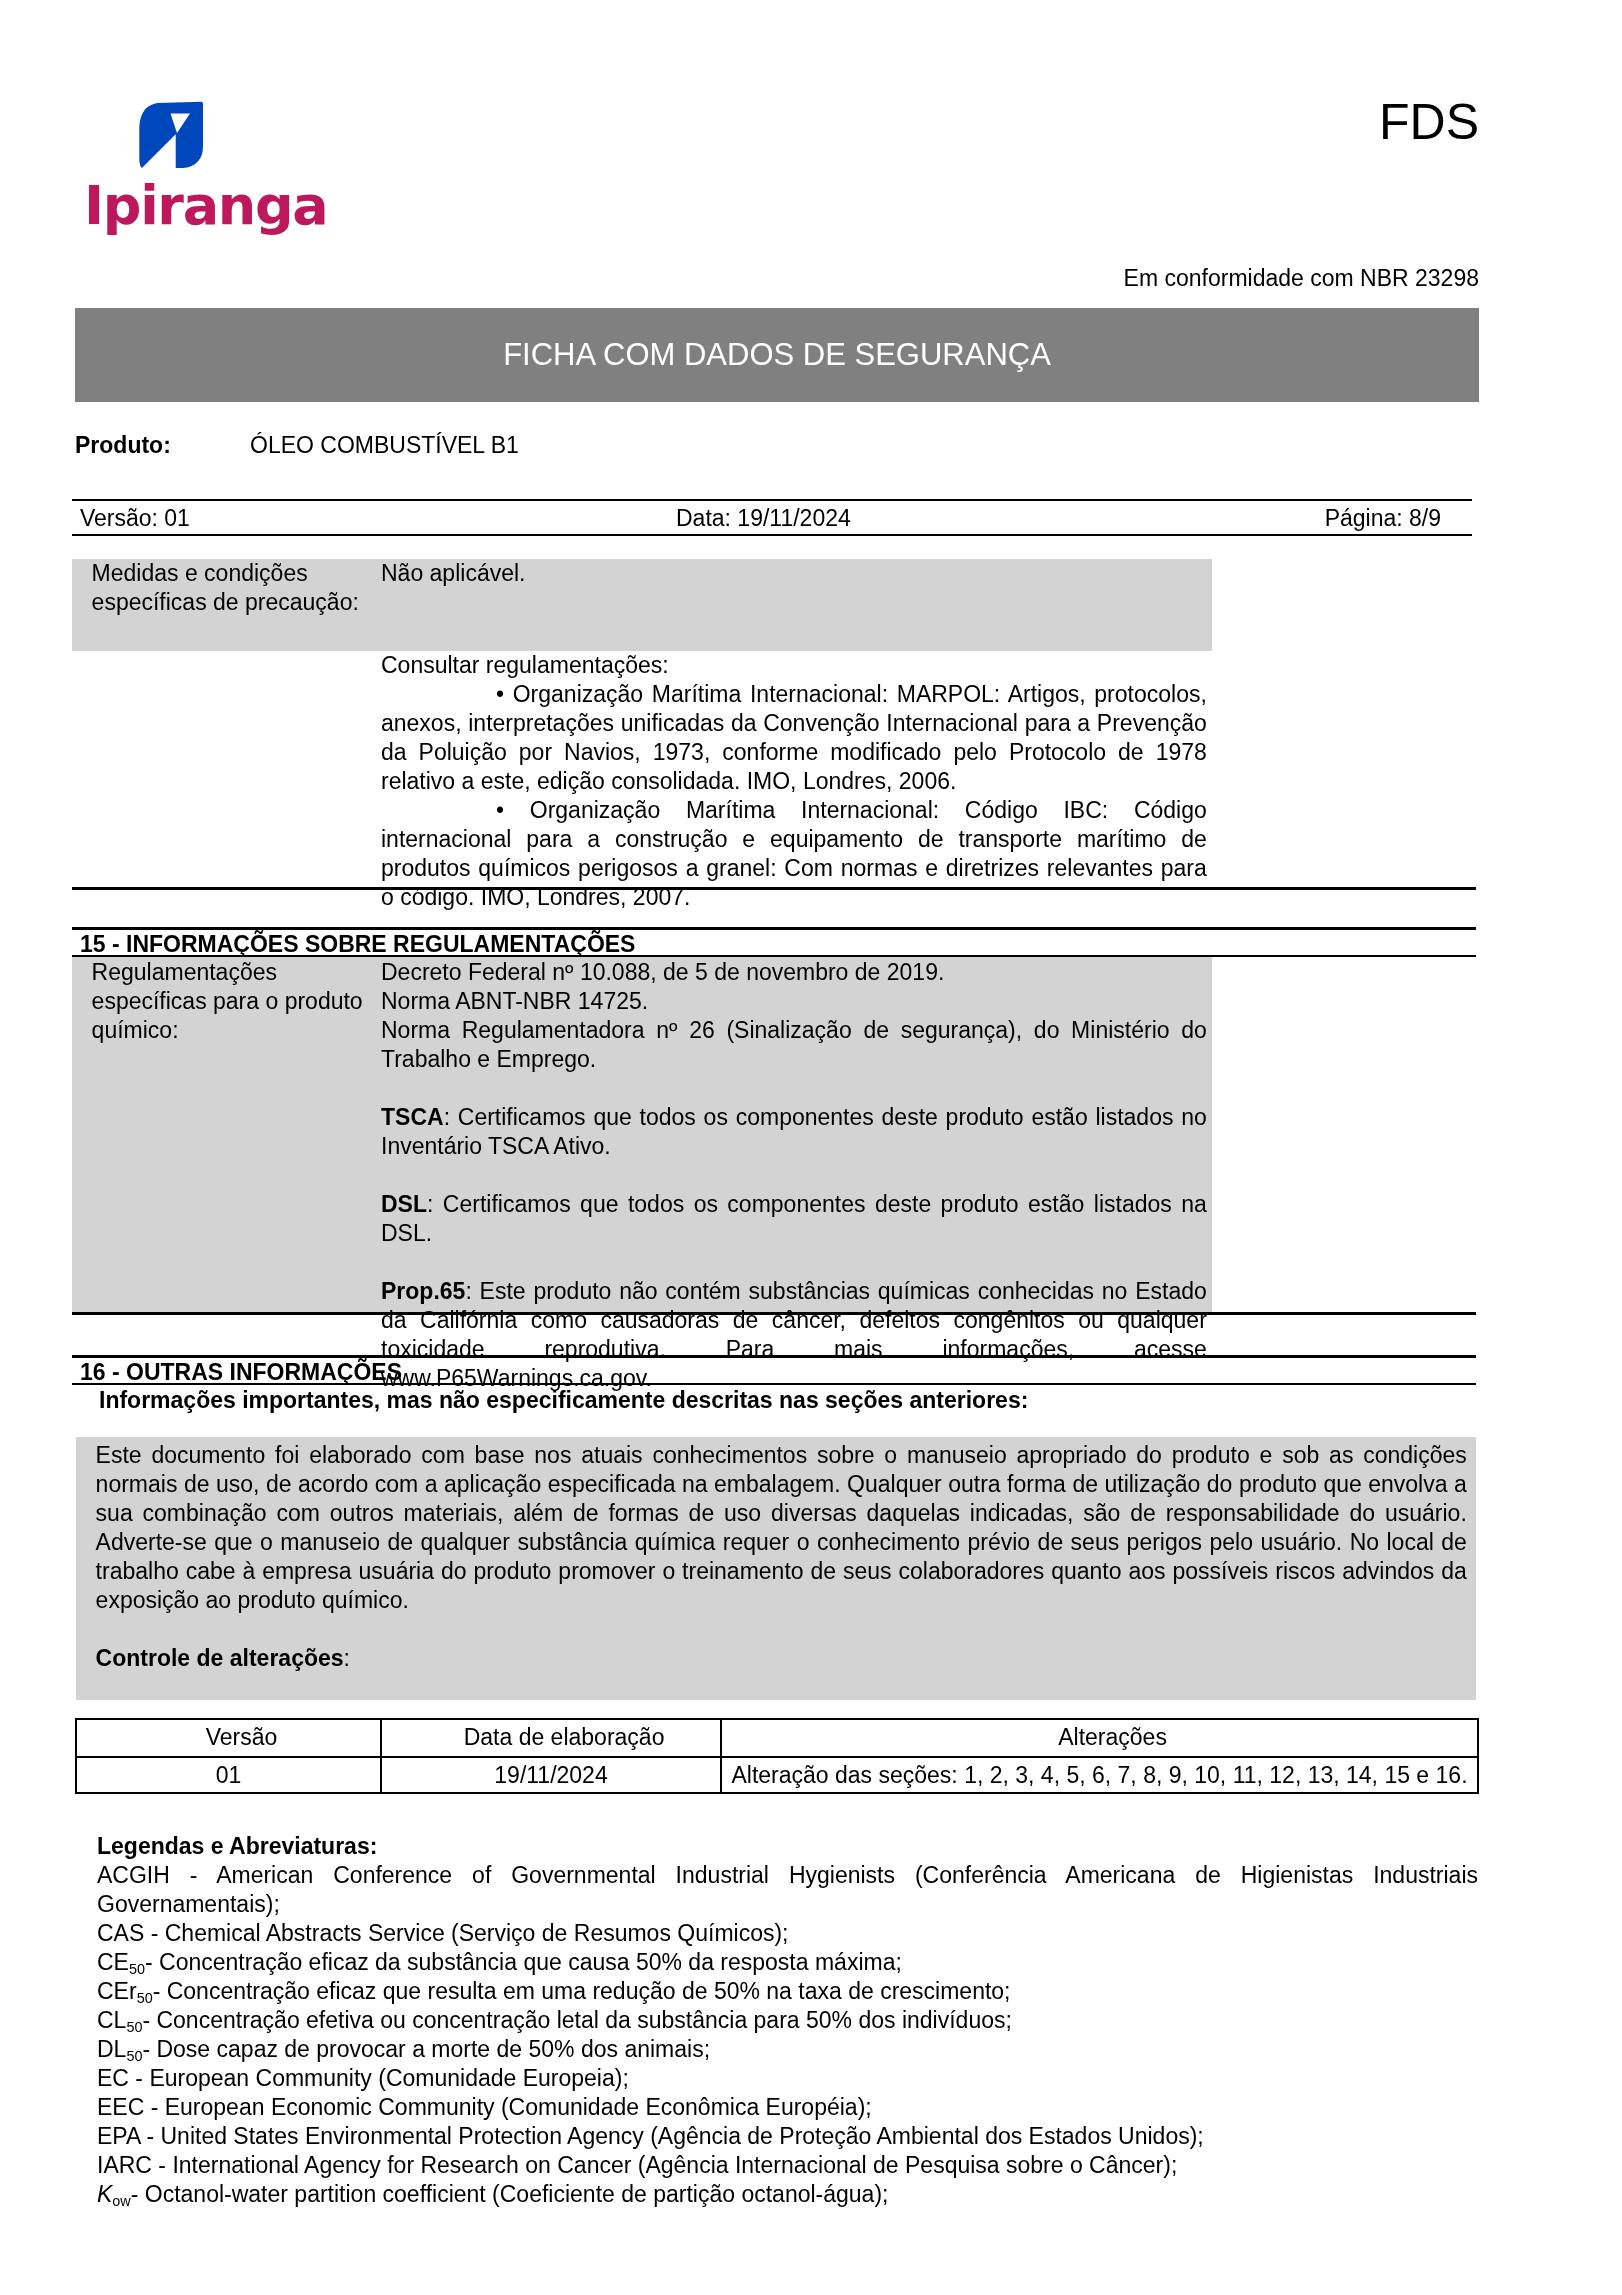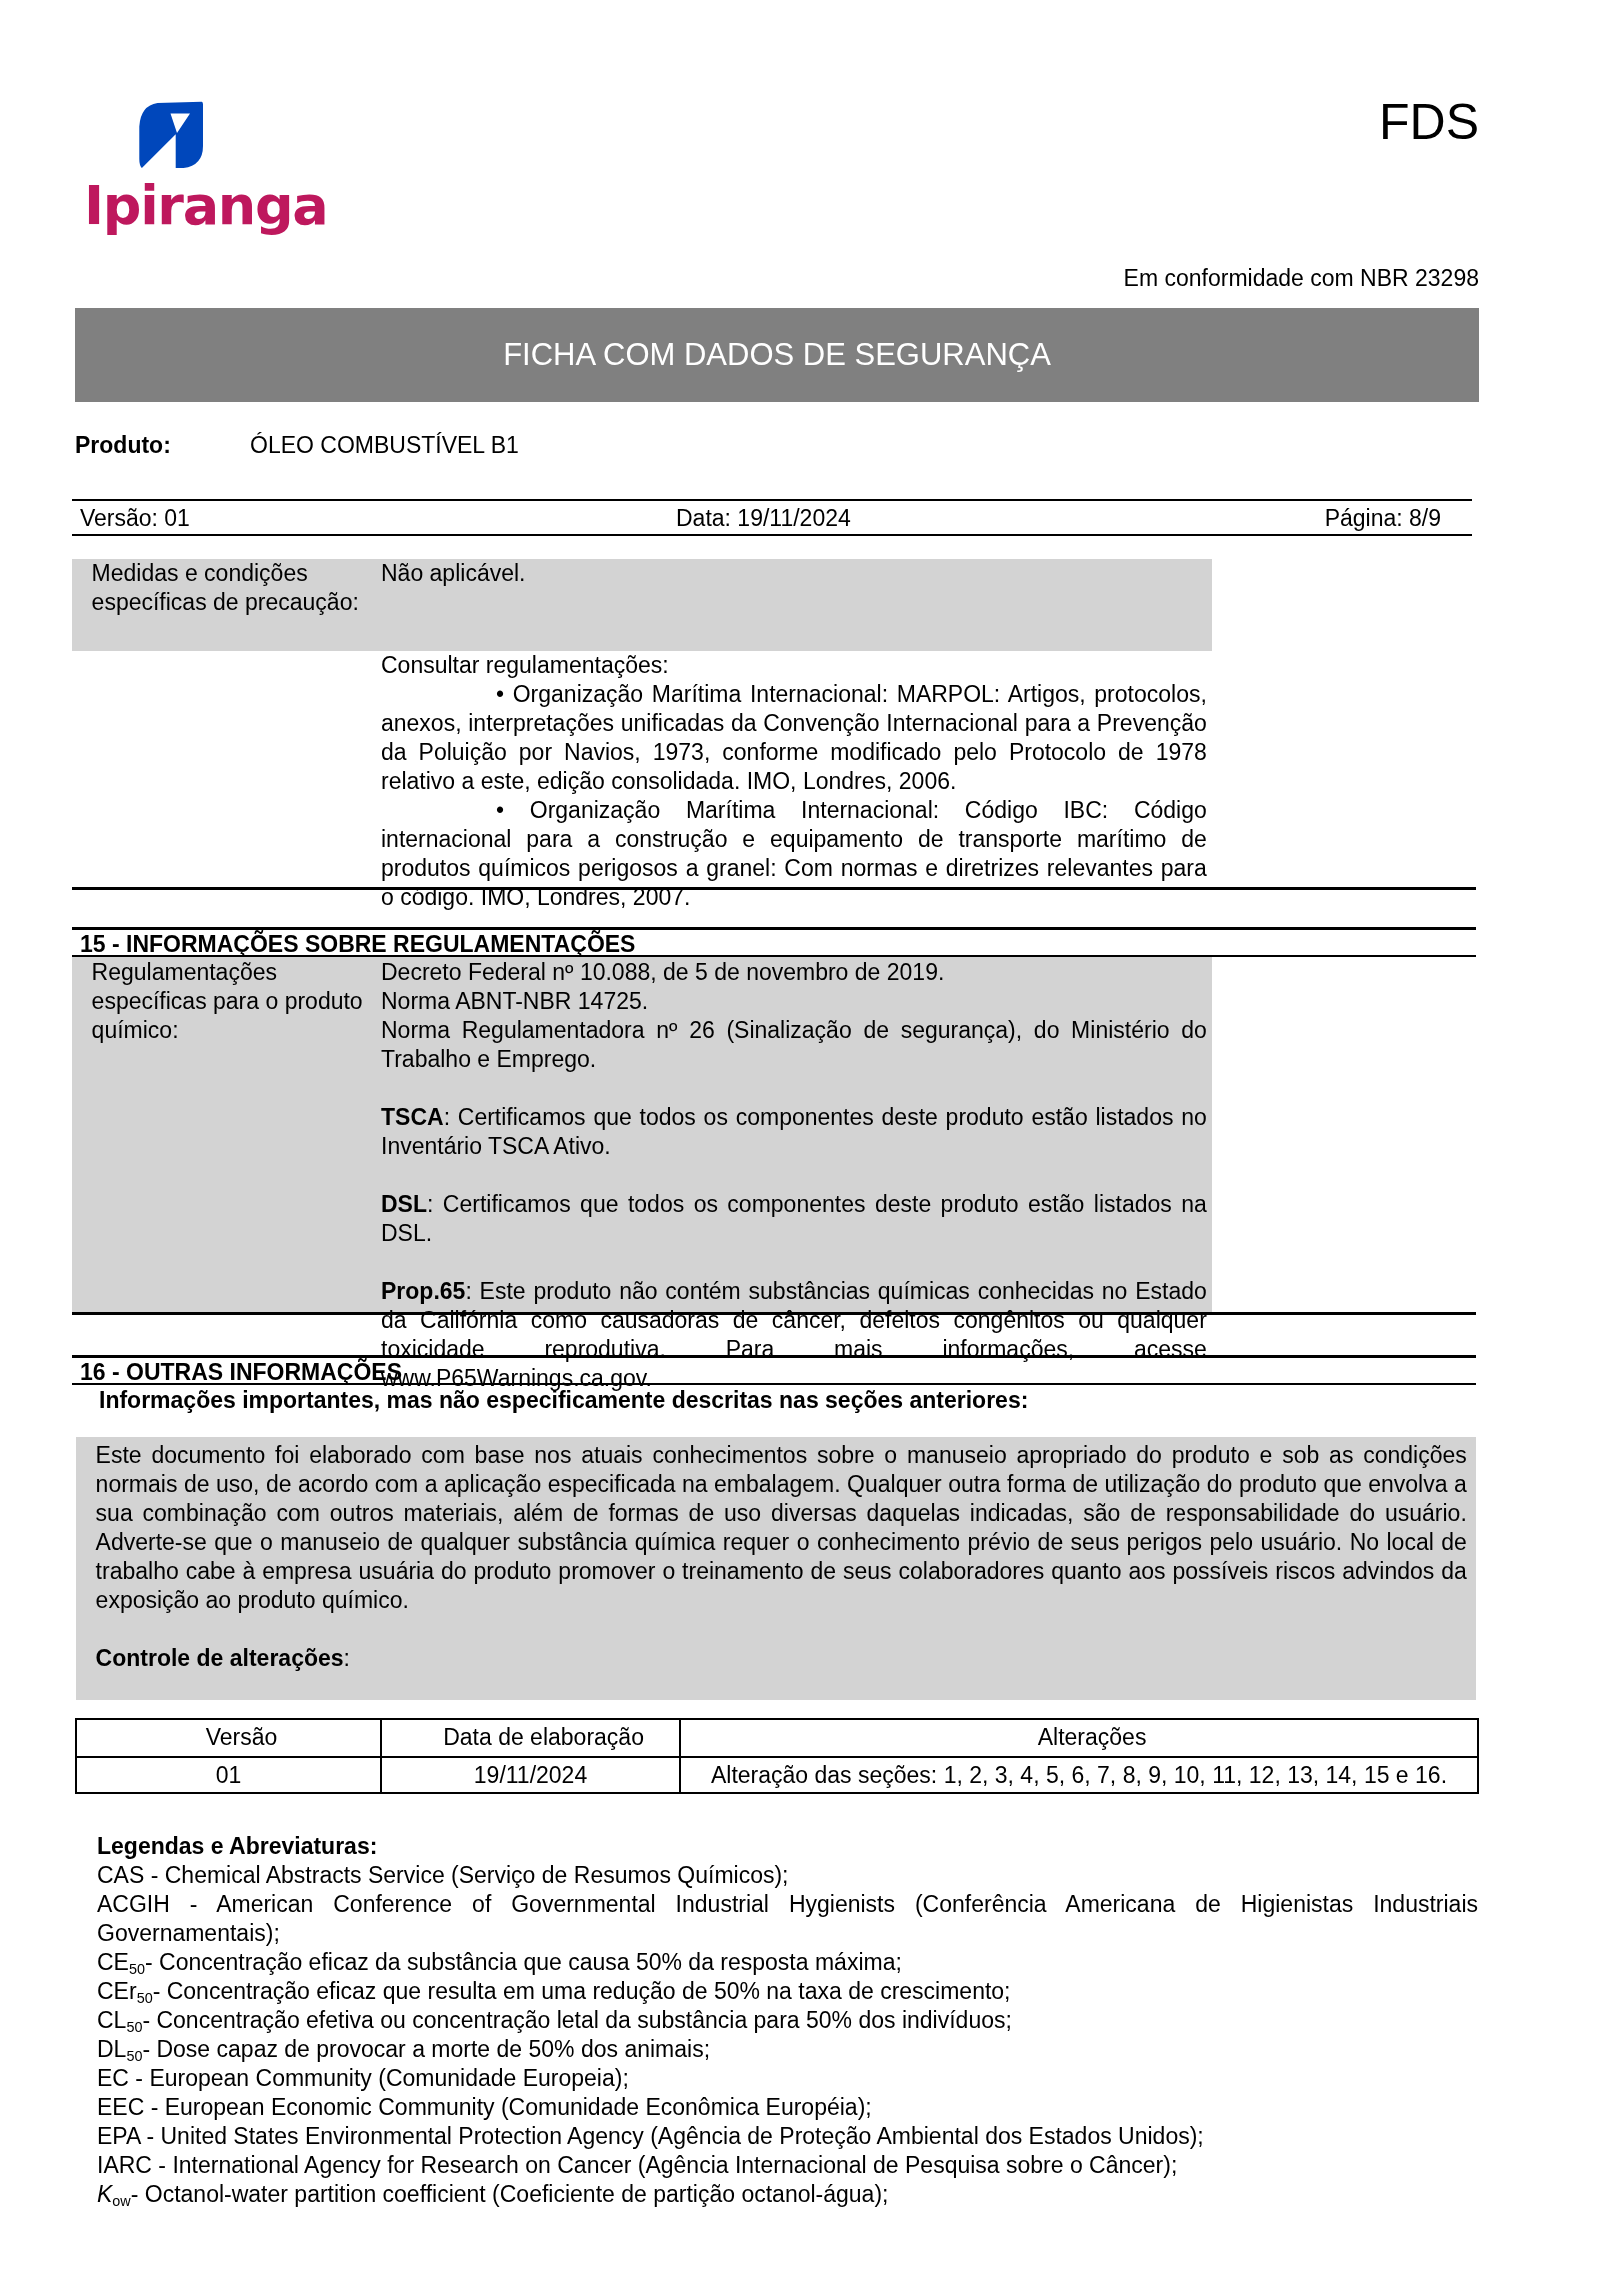--- a/index.html
+++ b/index.html
@@ -120,36 +120,36 @@
 <div class="para16 gray">
   <div>Este documento foi elaborado com base nos atuais conhecimentos sobre o manuseio apropriado do produto e sob as condições normais de uso, de acordo com a aplicação especificada na embalagem. Qualquer outra forma de utilização do produto que envolva a sua combinação com outros materiais, além de formas de uso diversas daquelas indicadas, são de responsabilidade do usuário. Adverte-se que o manuseio de qualquer substância química requer o conhecimento prévio de seus perigos pelo usuário. No local de trabalho cabe à empresa usuária do produto promover o treinamento de seus colaboradores quanto aos possíveis riscos advindos da exposição ao produto químico.</div>
   <div class="sp"></div>
   <div><b>Controle de alterações</b><span>:</span></div>
 </div>
 
 <table class="ctable">
   <tbody>
       <tr>
     <th style="width:305px;">Versão</th>
-    <th style="width:299px;">Data de elaboração</th>
+    <th style="width:340px;">Data de elaboração</th>
     <th>Alterações</th>
   </tr>
   <tr>
     <td>01</td>
     <td>19/11/2024</td>
     <td>Alteração das seções: 1, 2, 3, 4, 5, 6, 7, 8, 9, 10, 11, 12, 13, 14, 15 e 16.</td>
   </tr>
 </tbody>
   </table>
 
 <div class="legend">
   <div class="ttl">Legendas e Abreviaturas:</div>
   <div id="legend-items">
+      <div class="item"><span>ACGIH</span><span> - American Conference of Governmental Industrial Hygienists (Conferência Americana de Higienistas Industriais Governamentais);</span></div>
       <div class="item"><span>CAS</span><span> - Chemical Abstracts Service (Serviço de Resumos Químicos);</span></div>
-      <div class="item"><span>ACGIH</span><span> - American Conference of Governmental Industrial Hygienists (Conferência Americana de Higienistas Industriais Governamentais);</span></div>
       <div class="item"><span>CE</span><sub>50</sub><span>- Concentração eficaz da substância que causa 50% da resposta máxima;</span></div>
       <div class="item"><span>CEr</span><sub>50</sub><span>- Concentração eficaz que resulta em uma redução de 50% na taxa de crescimento;</span></div>
       <div class="item"><span>CL</span><sub>50</sub><span>- Concentração efetiva ou concentração letal da substância para 50% dos indivíduos;</span></div>
       <div class="item"><span>DL</span><sub>50</sub><span>- Dose capaz de provocar a morte de 50% dos animais;</span></div>
       <div class="item"><span>EC</span><span> - European Community (Comunidade Europeia);</span></div>
       <div class="item"><span>EEC</span><span> - European Economic Community (Comunidade Econômica Européia);</span></div>
       <div class="item"><span>EPA</span><span> - United States Environmental Protection Agency (Agência de Proteção Ambiental dos Estados Unidos);</span></div>
       <div class="item"><span>IARC</span><span> - International Agency for Research on Cancer (Agência Internacional de Pesquisa sobre o Câncer);</span></div>
       <div class="item"><i>K</i><sub>ow</sub><span>- Octanol-water partition coefficient (Coeficiente de partição octanol-água);</span></div>
     </div>

